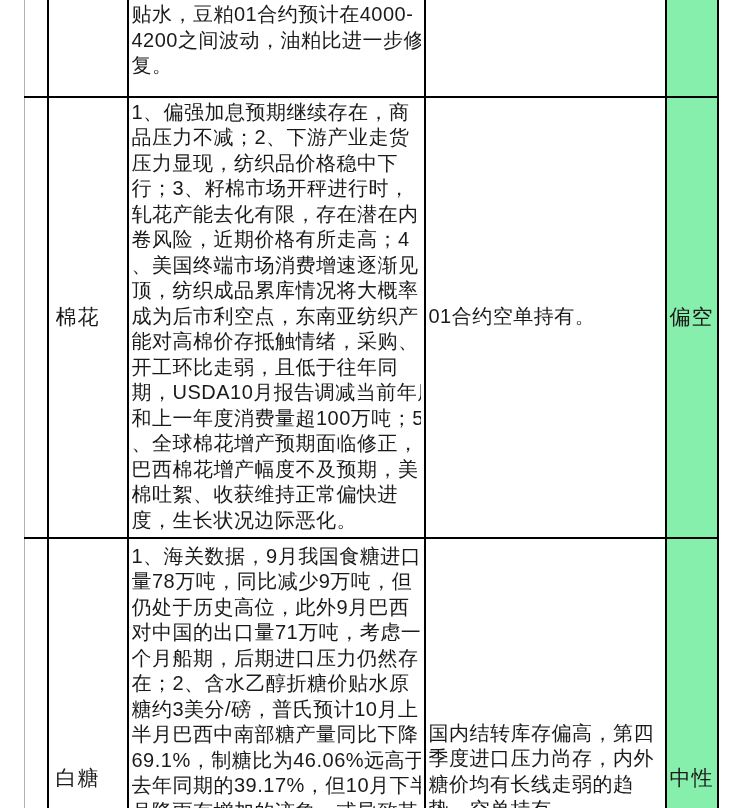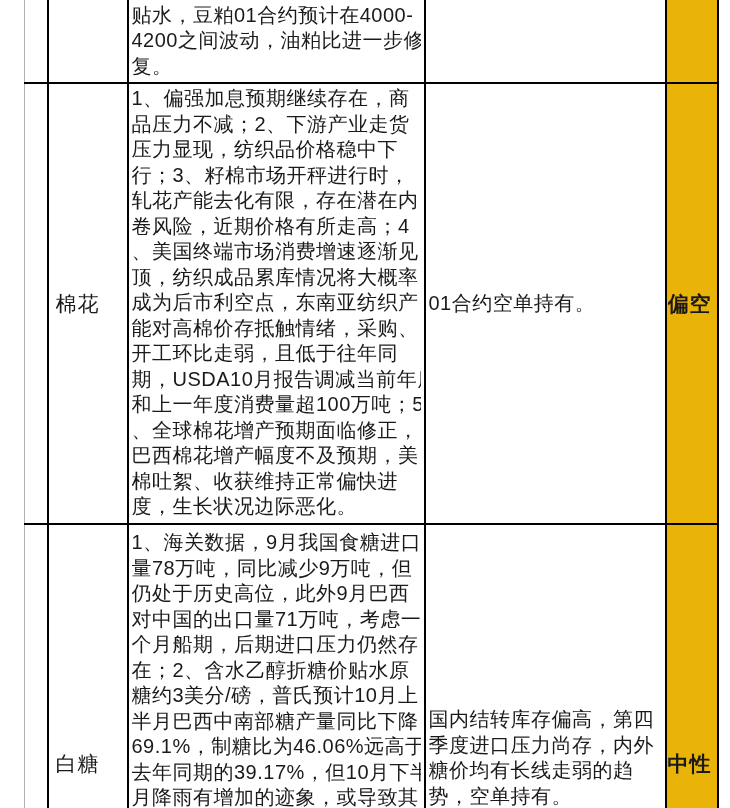--- a/index.html
+++ b/index.html
@@ -42,25 +42,25 @@
     letter-spacing: 0.5px;
   }
 
   .name-txt, .sent-txt {
     font-size: 21px;
     line-height: 26px;
     letter-spacing: 1px;
   }
 
   td.col-name { padding-left: 7px; border-radius: 11px; }
-  td.col-sent { background: #eab308; text-align: left; padding: 2px 1px; font-weight: bold; }
+  td.col-sent { background: #86efac; text-align: center; padding: 2px 1px; }
 
   
   tr.row-first { height: 83px; }
-  tr.row-first td.col-analysis { vertical-align: bottom; padding-bottom: 3px; margin-top: 9px; }
+  tr.row-first td.col-analysis { vertical-align: bottom; padding-bottom: 17px; margin-top: 9px; }
 
   
   tr.row-cotton { height: 441px; }
   tr.row-cotton td.col-analysis { vertical-align: top; }
   tr.row-cotton td.col-name,
   tr.row-cotton td.col-advice,
   tr.row-cotton td.col-sent { vertical-align: middle; }
 
   
   tr.row-sugar { height: 290px; }

